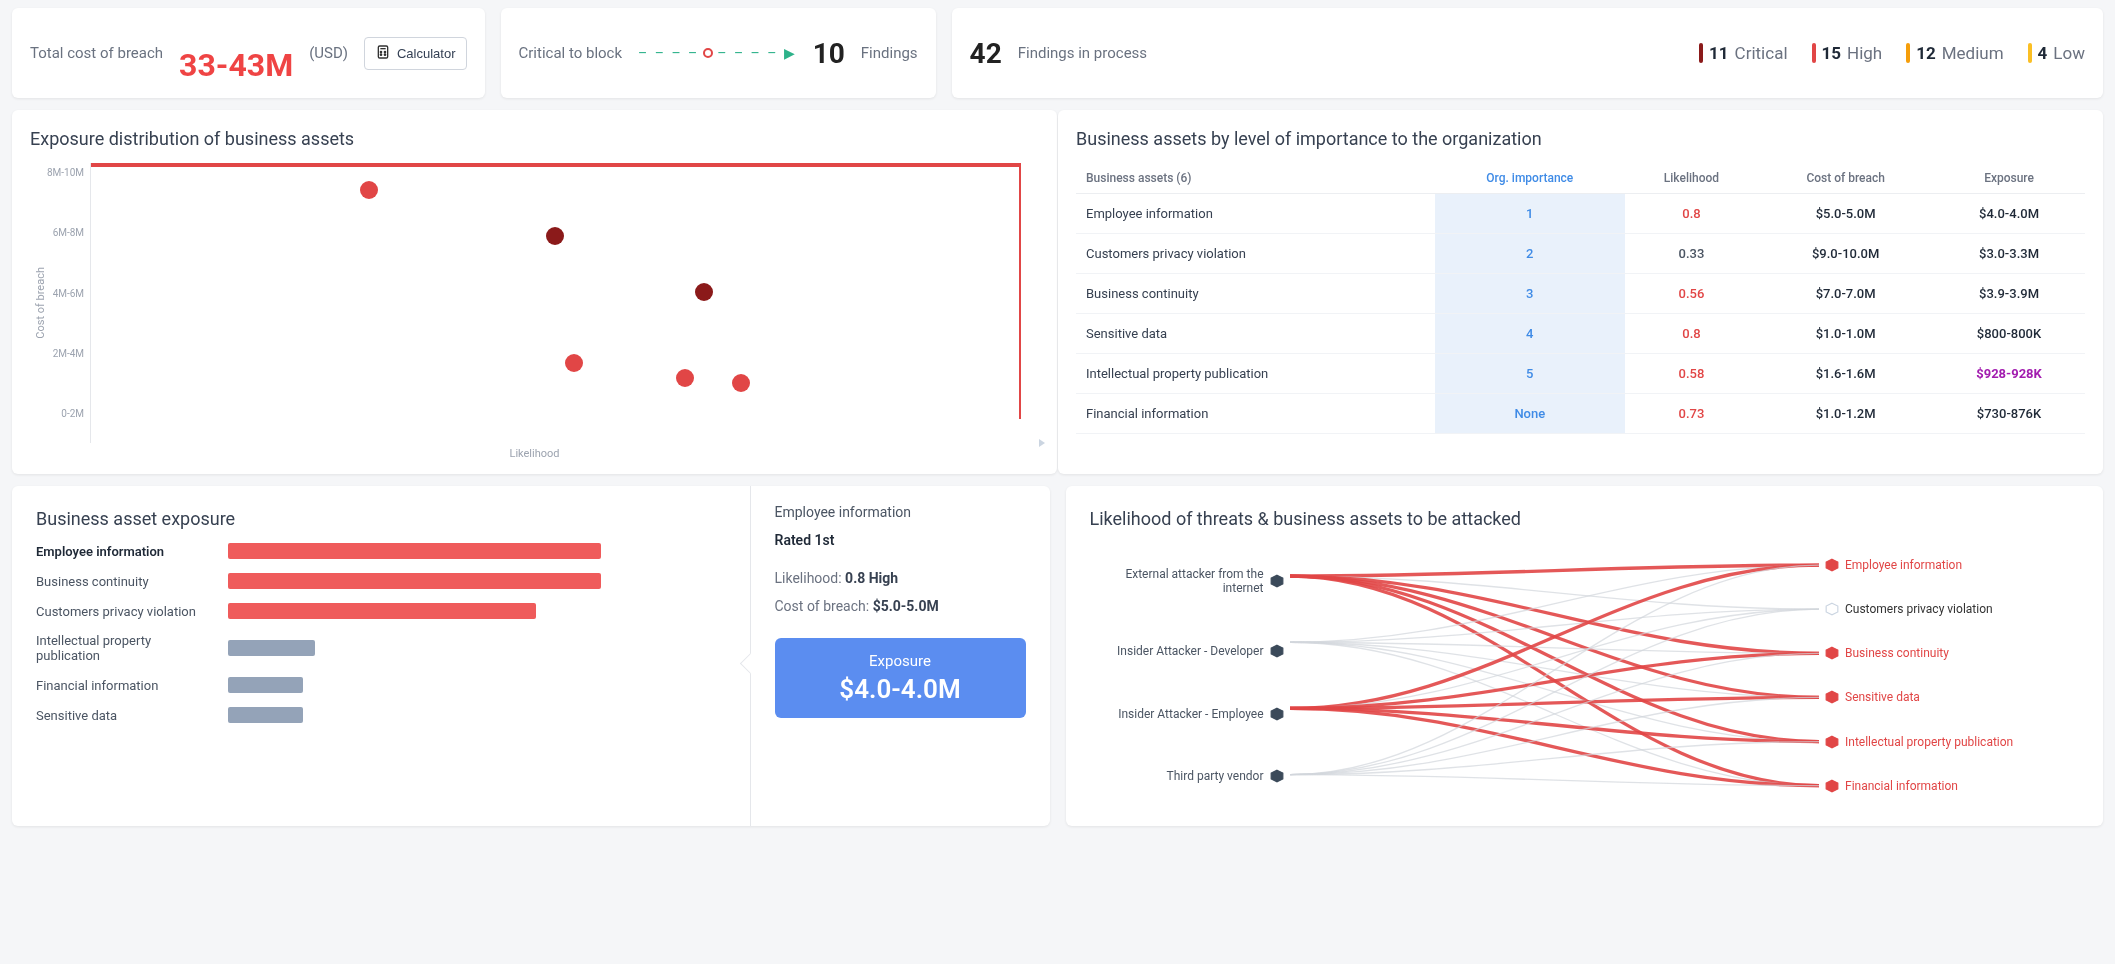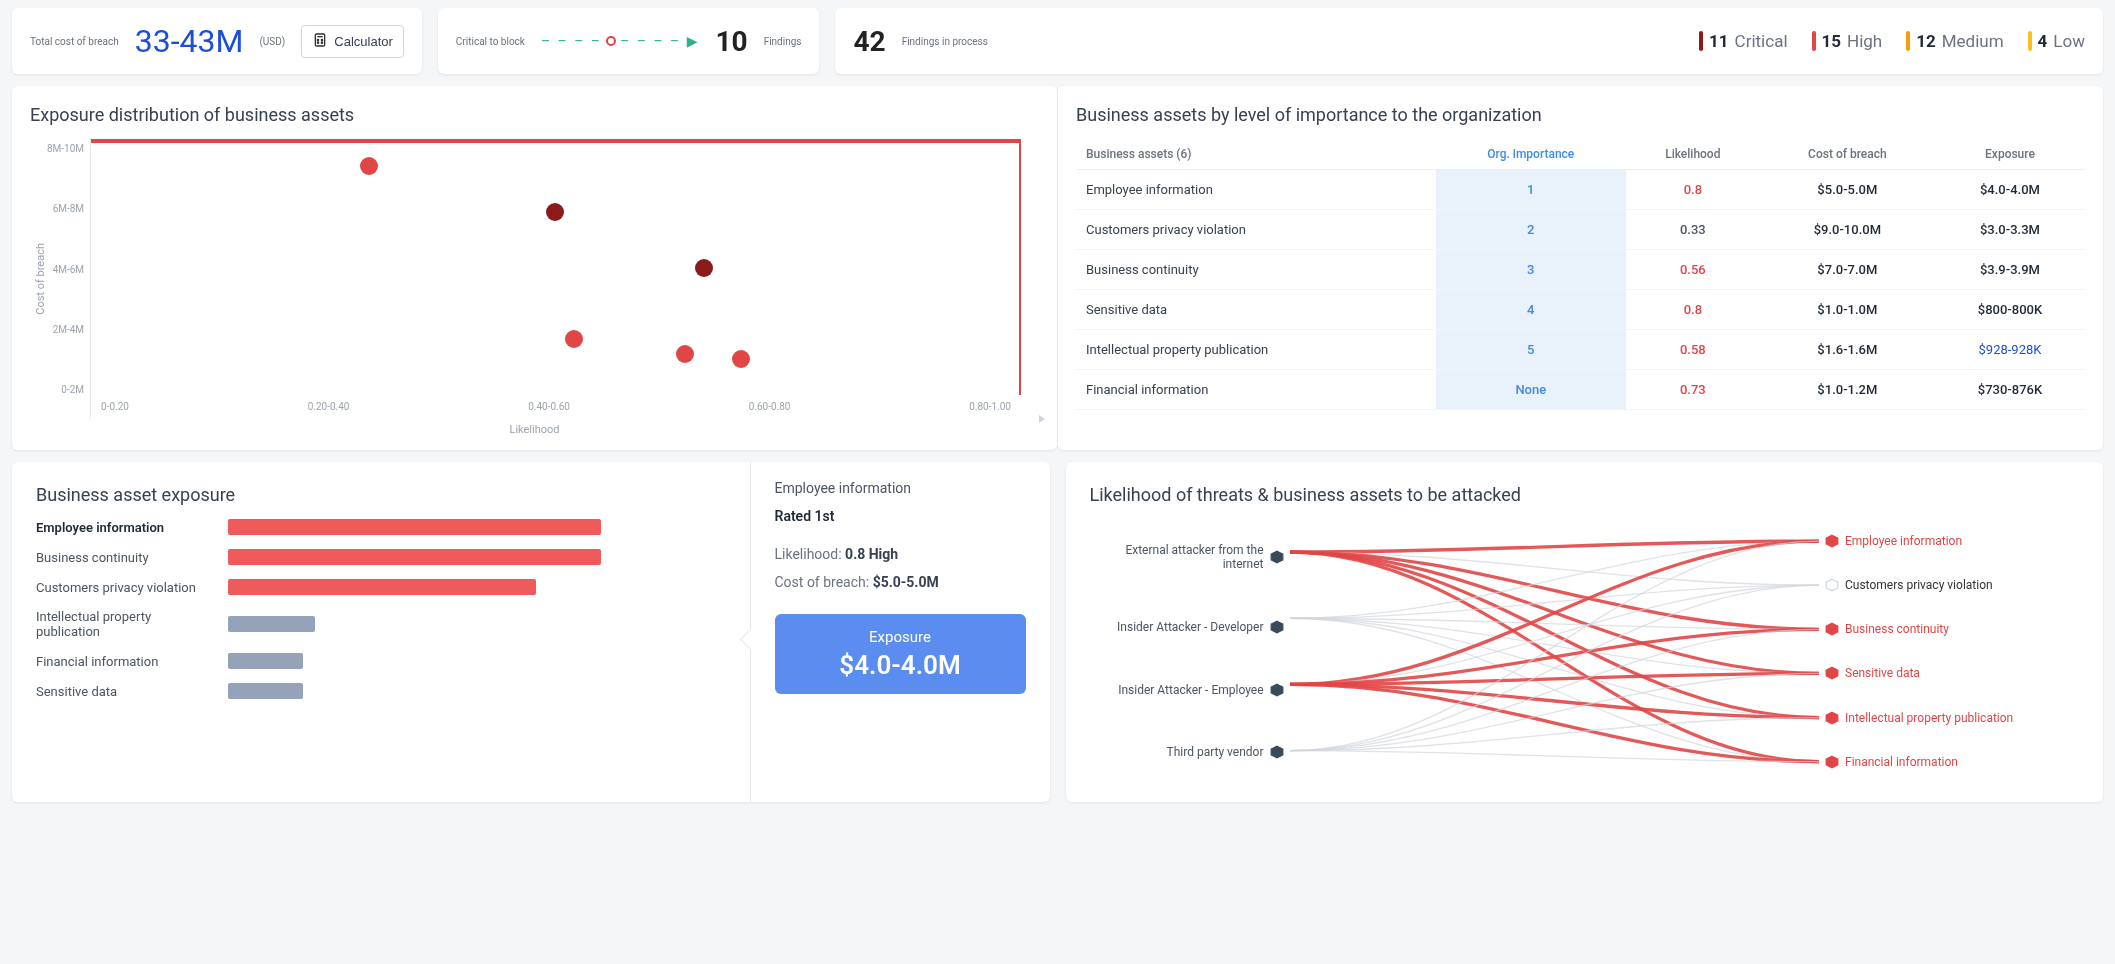--- a/index.html
+++ b/index.html
@@ -21,22 +21,22 @@
     box-shadow: 0 1px 3px rgba(0,0,0,0.08);
     padding: 14px 18px;
   }
   .top-card {
     flex: 0 0 auto;
     display: flex;
     align-items: center;
     gap: 16px;
   }
   .top-card.flex-grow { flex: 1; }
-  .muted { color: #6a7280; font-size: 10px; }
-  .big-num { font-size: 32px; font-weight: 400; color: #1d4ed8; }
+  .muted { color: #6a7280; font-size: 15px; }
+  .big-num { font-size: 32px; font-weight: 700; color: #ef4444; margin-top: 24px; }
   .mid-num { font-size: 28px; font-weight: 700; color: #222; }
   .calc-btn {
     display: inline-flex;
     align-items: center;
     gap: 6px;
     border: 1px solid #d0d5dd;
     border-radius: 4px;
     padding: 6px 10px;
     background: #fff;
     font-size: 13px;
@@ -231,27 +231,20 @@
       <div class="scatter-wrap" style="flex:1">
         <div class="scatter-area">
           <div class="scatter-plot" id="scatter-plot">
               <div class="dot" style="background: rgb(225, 70, 70); left: 30%; top: 10%; transform: translate(-50%, -50%);"></div>
               <div class="dot" style="background: rgb(139, 26, 26); left: 50%; top: 28%; transform: translate(-50%, -50%);"></div>
               <div class="dot" style="background: rgb(139, 26, 26); left: 66%; top: 50%; transform: translate(-50%, -50%);"></div>
               <div class="dot" style="background: rgb(225, 70, 70); left: 52%; top: 78%; transform: translate(-50%, -50%);"></div>
               <div class="dot" style="background: rgb(225, 70, 70); left: 64%; top: 84%; transform: translate(-50%, -50%);"></div>
               <div class="dot" style="background: rgb(225, 70, 70); left: 70%; top: 86%; transform: translate(-50%, -50%);"></div>
             </div>
-          <div class="x-ticks" id="x-ticks">
-              <span>0-0.20</span>
-              <span>0.20-0.40</span>
-              <span>0.40-0.60</span>
-              <span>0.60-0.80</span>
-              <span>0.80-1.00</span>
-            </div>
           <span class="arrow-end"></span>
         </div>
       </div>
     </div>
     <div class="axis-label x">Likelihood</div>
   </div>
 
   <div class="card">
     <div class="panel-title">Business assets by level of importance to the organization</div>
     <table class="assets">
@@ -291,21 +284,21 @@
             <td class="imp">4</td>
             <td class="red">0.8</td>
             <td class="num" style="font-weight:500;color:#1f2937">$1.0-1.0M</td>
             <td class="num" style="font-weight:500;color:#1f2937">$800-800K</td>
           </tr>
           <tr>
             <td class="name">Intellectual property publication</td>
             <td class="imp">5</td>
             <td class="red">0.58</td>
             <td class="num" style="font-weight:500;color:#1f2937">$1.6-1.6M</td>
-            <td class="num" style="font-weight:400;color:#1d4ed8">$928-928K</td>
+            <td class="num" style="font-weight:700;color:#a21caf">$928-928K</td>
           </tr>
           <tr>
             <td class="name">Financial information</td>
             <td class="imp">None</td>
             <td class="red">0.73</td>
             <td class="num" style="font-weight:500;color:#1f2937">$1.0-1.2M</td>
             <td class="num" style="font-weight:500;color:#1f2937">$730-876K</td>
           </tr>
         </tbody>
     </table>

